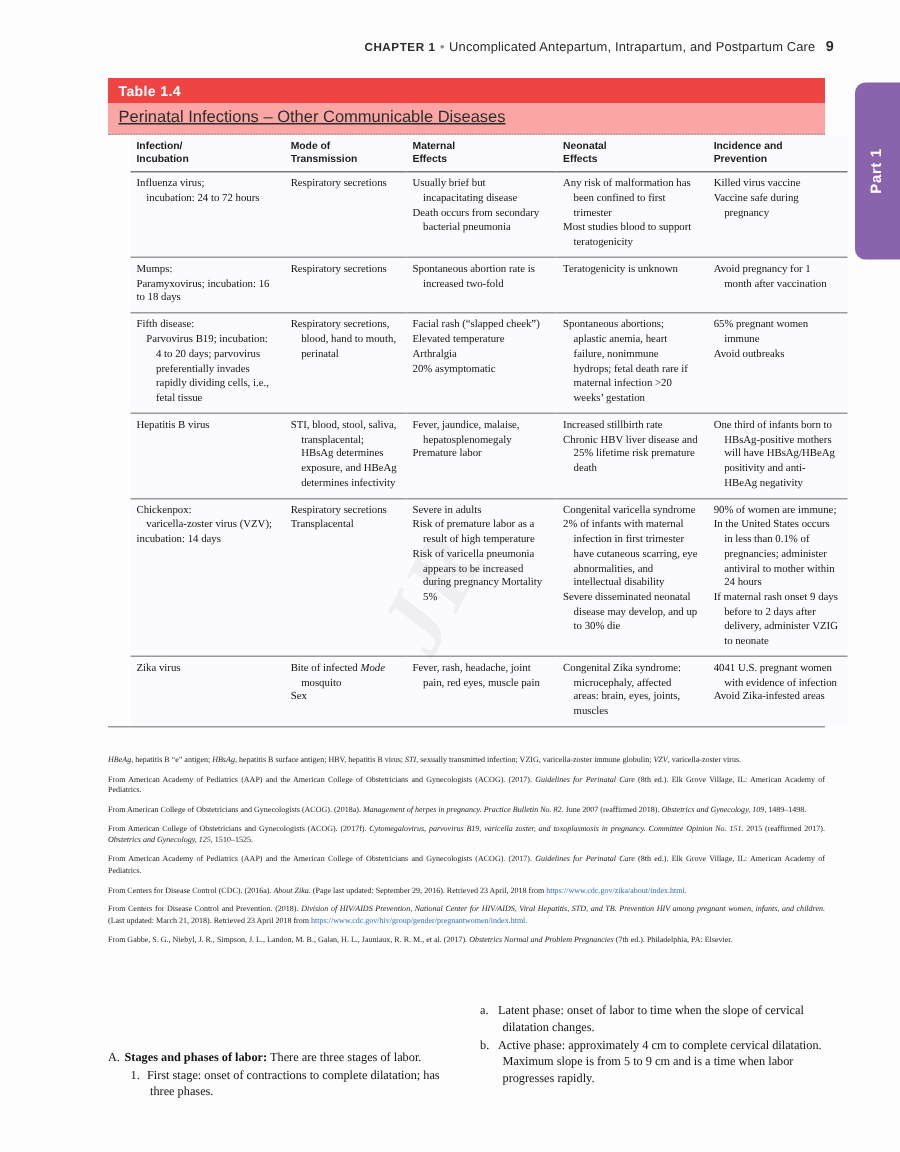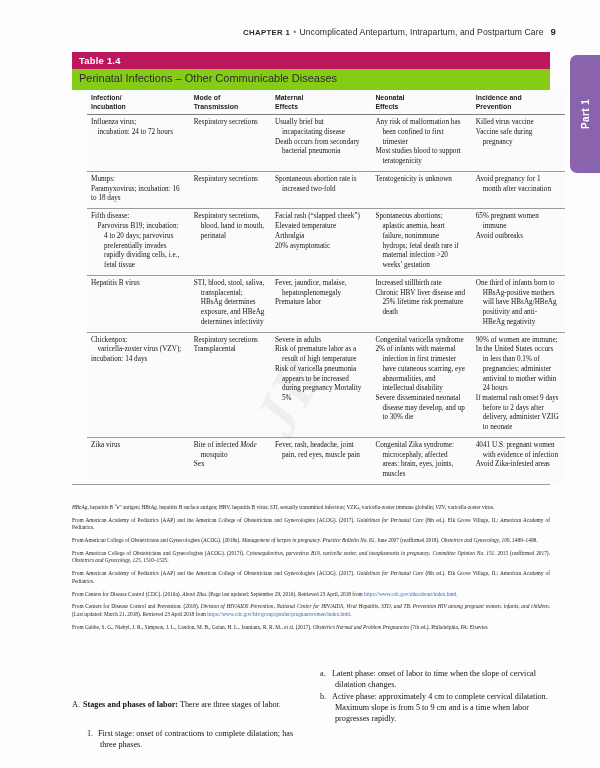--- a/index.html
+++ b/index.html
@@ -73,35 +73,36 @@
   }
 
   
   .table-block {
     position: absolute;
     left: 72px;
     top: 52px;
     width: 478px;
   }
   .tbl-titlebar {
-    background: #be185d;
+    background: #ef4444;
     color: #ffffff;
     font-family: "Liberation Sans", sans-serif;
     font-size: 9.4px;
     font-weight: bold;
     letter-spacing: .25px;
     padding: 2.5px 7px 3px 7px;
   }
   .tbl-subtitle {
-    background: #84cc16;
+    background: #fca5a5;
     color: #2d2d2d;
     font-family: "Liberation Sans", sans-serif;
     font-size: 11px;
     padding: 3.5px 7px 4.5px 7px;
     border-bottom: 1px dotted #9c9c9c;
+    text-decoration: underline;
   }
 
   table.t14 {
     width: 100%;
     border-collapse: collapse;
     table-layout: fixed;
     background: #fbfafc;
     margin-left: 15px;
   }
   table.t14 th {
@@ -209,21 +210,21 @@
     font-size: 8.2px;
     line-height: 1.35;
     color: #131313;
   }
   .col-left  { left: 72px; }
   .col-right { left: 320px; top: 668px; }
 
   .lvlA {
     padding-left: 15px;
     text-indent: -15px;
-    margin-bottom: 18px;
+    margin-bottom: 1px;
   }
   .lvlA .mk { display: inline-block; width: 11px; text-indent: 0; }
   .lvlA b { font-weight: bold; }
 
   .lvl1 {
     padding-left: 28px;
     text-indent: -13px;
   }
   .lvl1 .mk { display: inline-block; width: 11px; text-indent: 0; }
 

